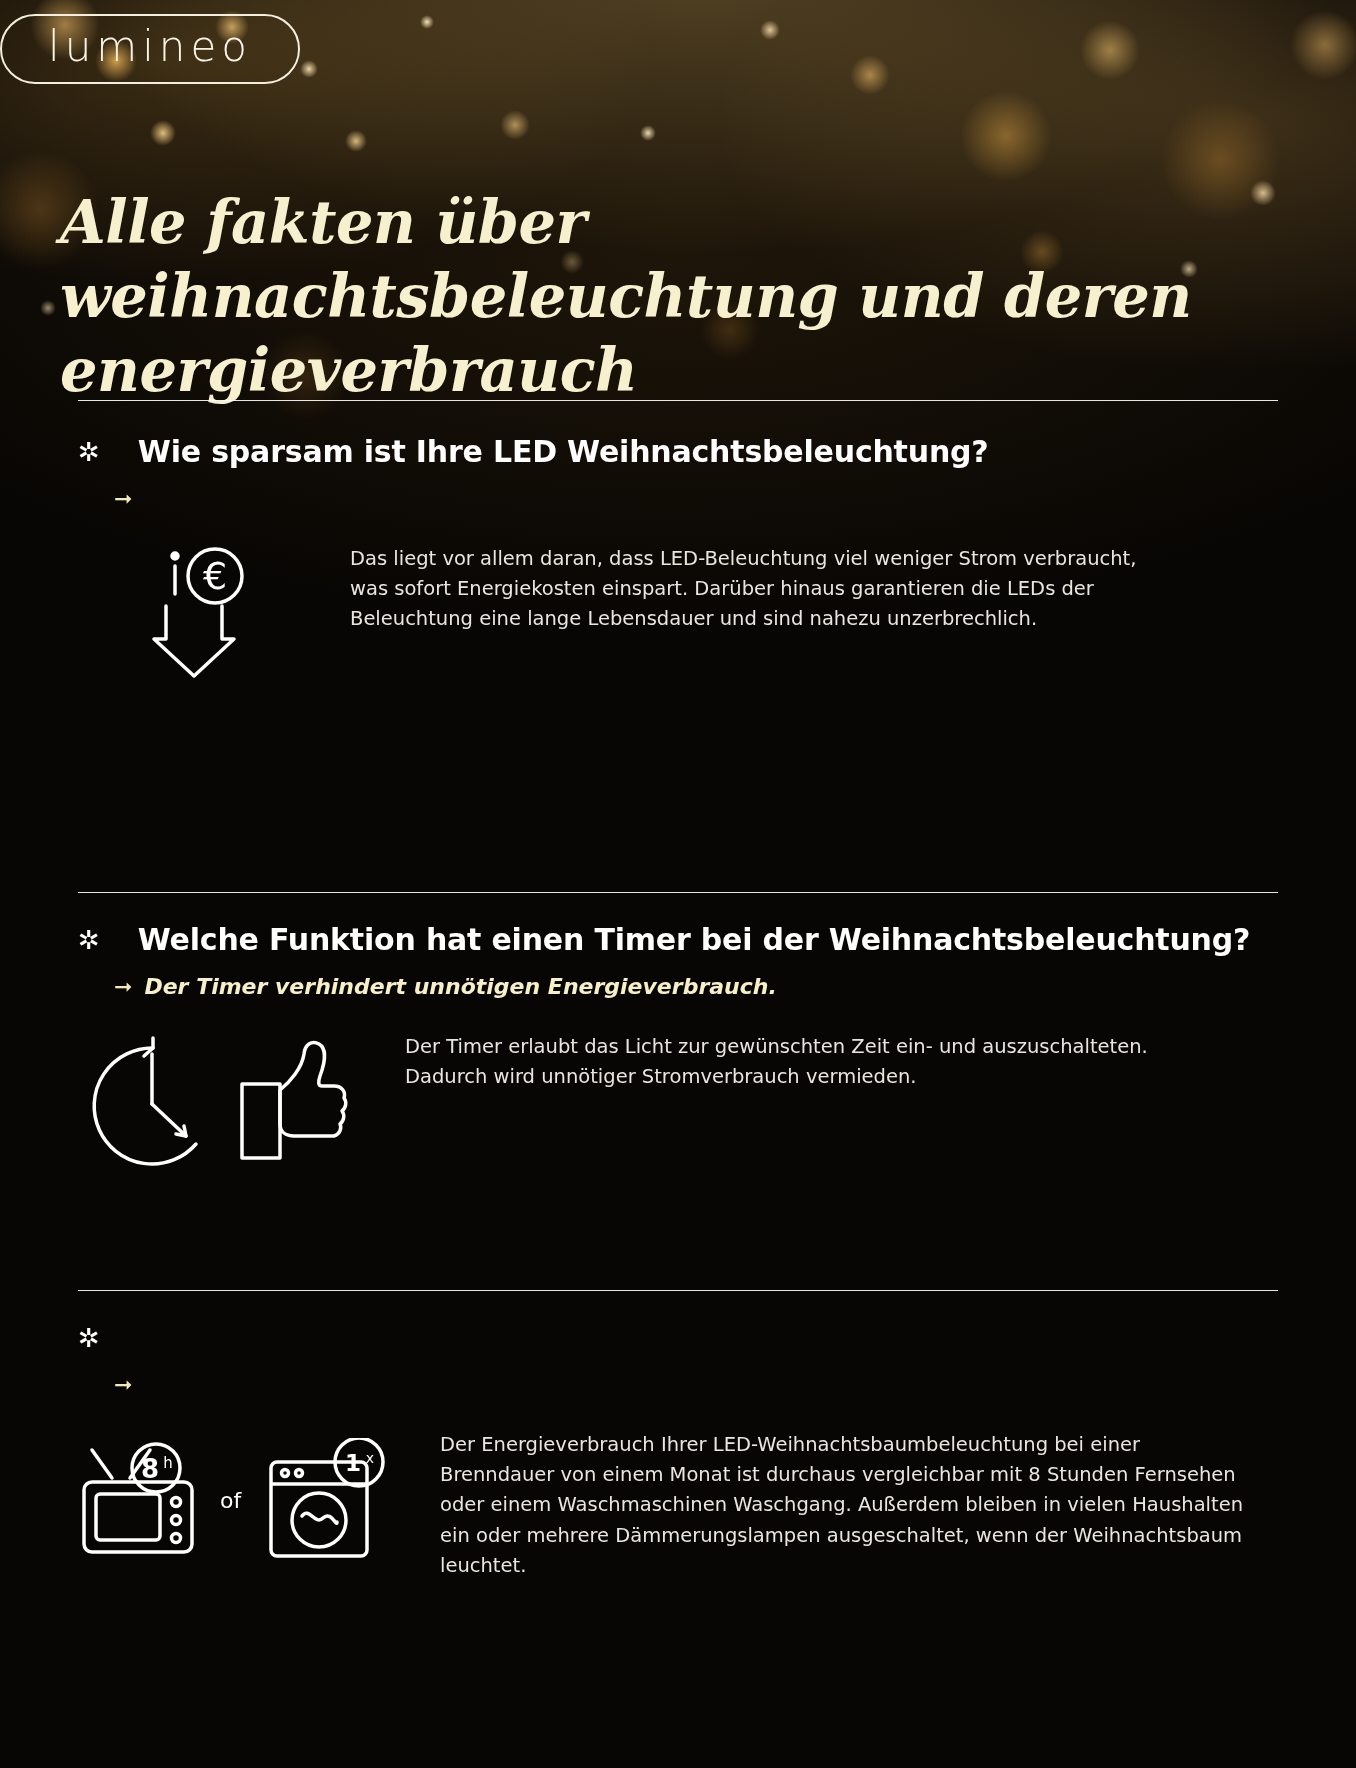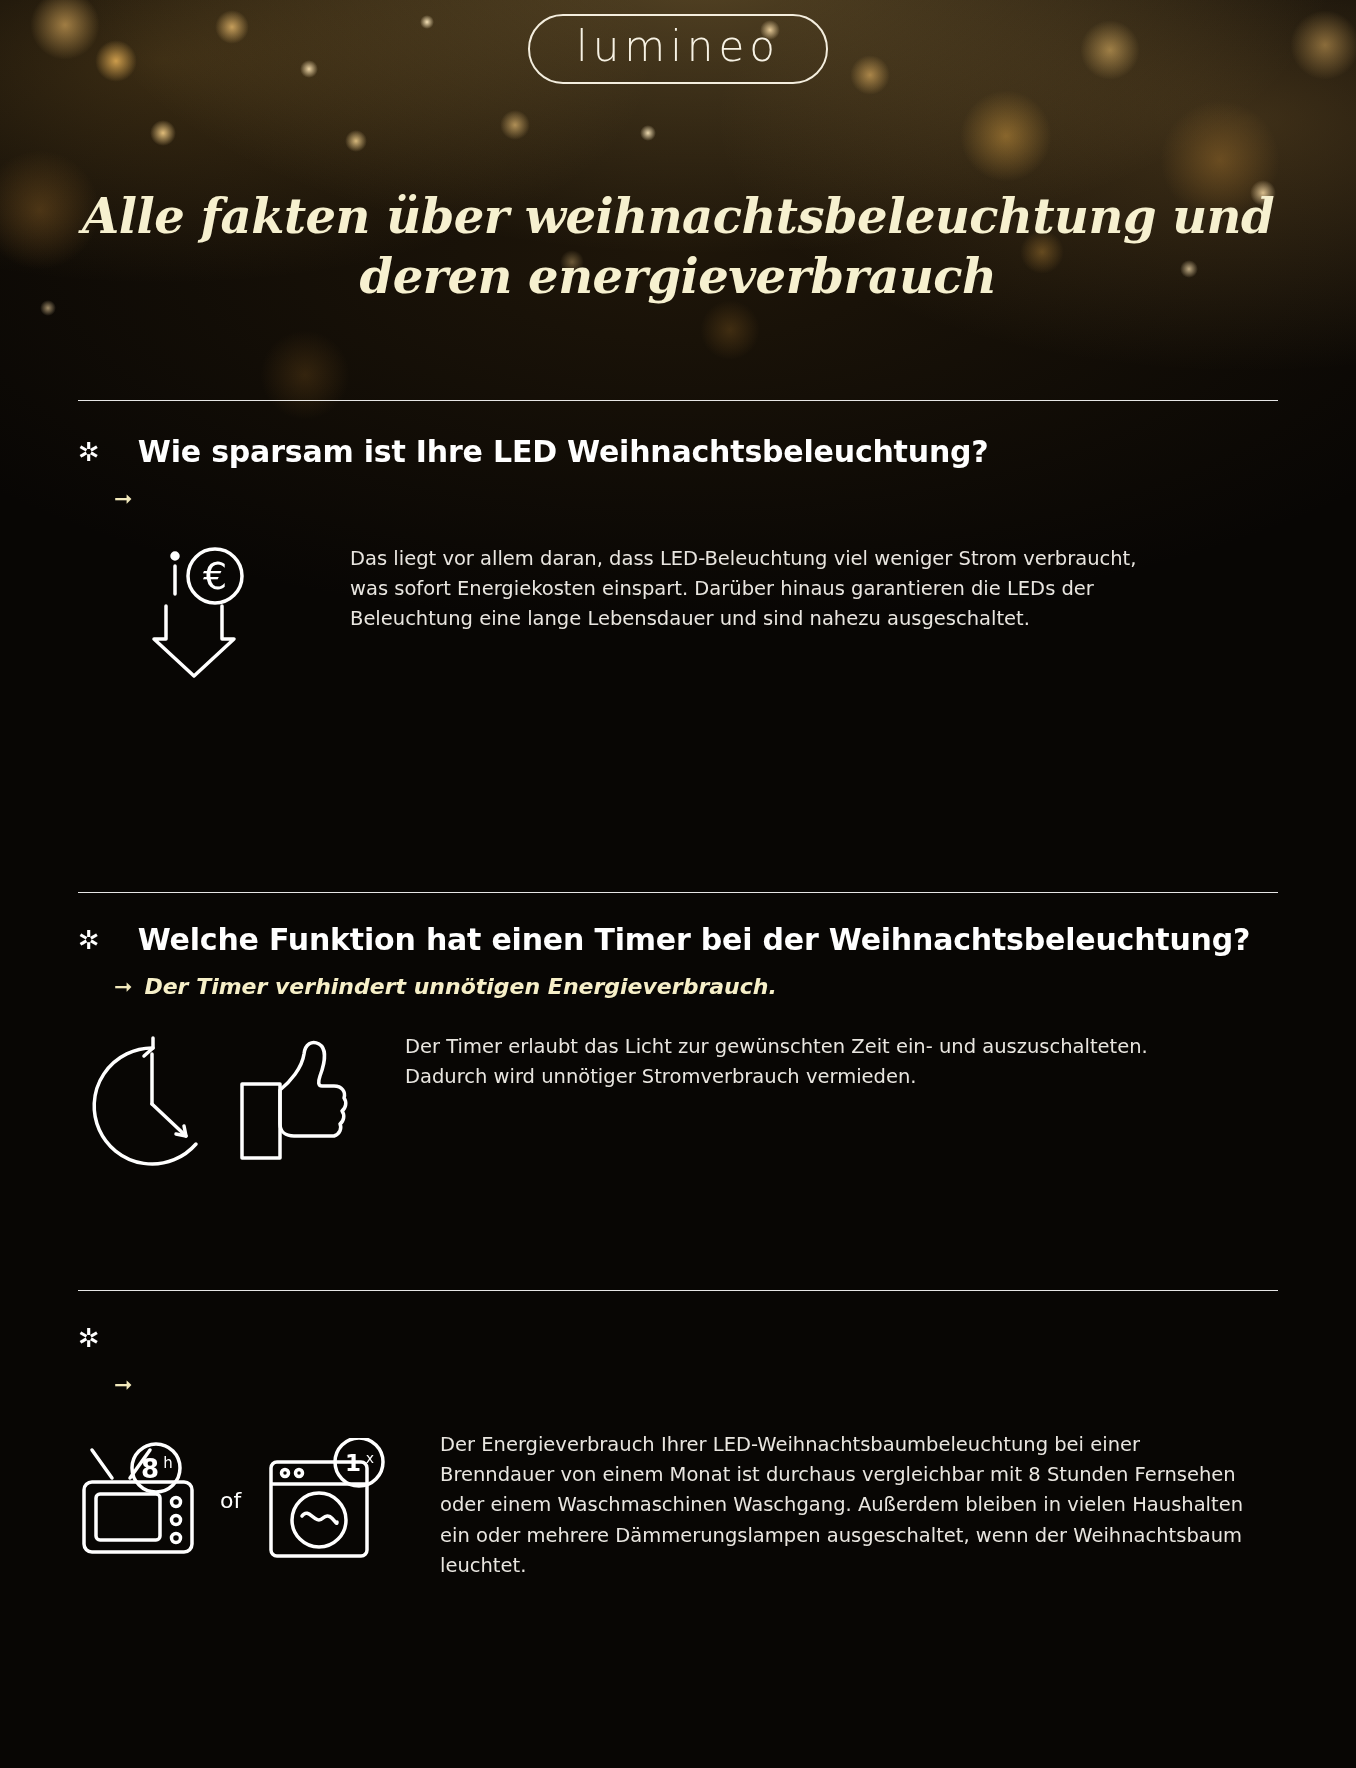--- a/index.html
+++ b/index.html
@@ -41,46 +41,45 @@
     box-sizing: border-box;
   }
 
   
   .logo-wrap {
     position: absolute;
     top: 14px;
     left: 0;
     right: 0;
     display: flex;
-    justify-content: center;
   }
   .logo {
     border: 2px solid #f4eede;
     border-radius: 46px;
     padding: 10px 46px 14px 46px;
     color: #f7f2e4;
     font-size: 42px;
     letter-spacing: 5px;
     font-family: "DejaVu Sans", sans-serif;
     font-weight: 300;
     line-height: 1;
   }
 
   
   .headline {
     position: absolute;
     top: 186px;
     left: 60px;
     right: 60px;
-    text-align: center;
+    text-align: left;
     color: #f6f0cf;
     font-family: "DejaVu Serif", serif;
     font-style: italic;
     font-weight: 700;
-    font-size: 48px;
+    font-size: 59px;
     line-height: 1.25;
     letter-spacing: -0.5px;
   }
 
   .rule {
     position: absolute;
     left: 78px;
     right: 78px;
     height: 1px;
     background: #ffffff;
@@ -213,21 +212,21 @@
         <span>
           <svg width="110" height="140" viewBox="0 0 110 140" fill="none" stroke="#ffffff" stroke-width="3.5">
             <circle cx="67" cy="32" r="27"></circle>
             <text x="67" y="45" font-family="DejaVu Sans, sans-serif" font-size="38" fill="#ffffff" stroke="none" text-anchor="middle">€</text>
             <line x1="27" y1="22" x2="27" y2="50" stroke-linecap="round"></line>
             <circle cx="27" cy="12" r="3" fill="#ffffff"></circle>
             <path d="M18 62 L18 95 L6 95 L46 132 L86 95 L74 95 L74 62" stroke-linejoin="round" stroke-linecap="round"></path>
           </svg>
         </span>
       </div>
-      <div class="body-text">Das liegt vor allem daran, dass LED-Beleuchtung viel weniger Strom verbraucht, was sofort Energiekosten einspart. Darüber hinaus garantieren die LEDs der Beleuchtung eine lange Lebensdauer und sind nahezu ausgeschaltet.</div>
+      <div class="body-text">Das liegt vor allem daran, dass LED-Beleuchtung viel weniger Strom verbraucht, was sofort Energiekosten einspart. Darüber hinaus garantieren die LEDs der Beleuchtung eine lange Lebensdauer und sind nahezu unzerbrechlich.</div>
     </div>
   </div>
 
   <div class="rule" style="top:892px;"></div>
 
   <div class="section" style="top:920px;">
     <div class="q-row">
       <div class="star">✲</div>
       <div class="question">Welche Funktion hat einen Timer bei der Weihnachtsbeleuchtung?</div>
     </div>

